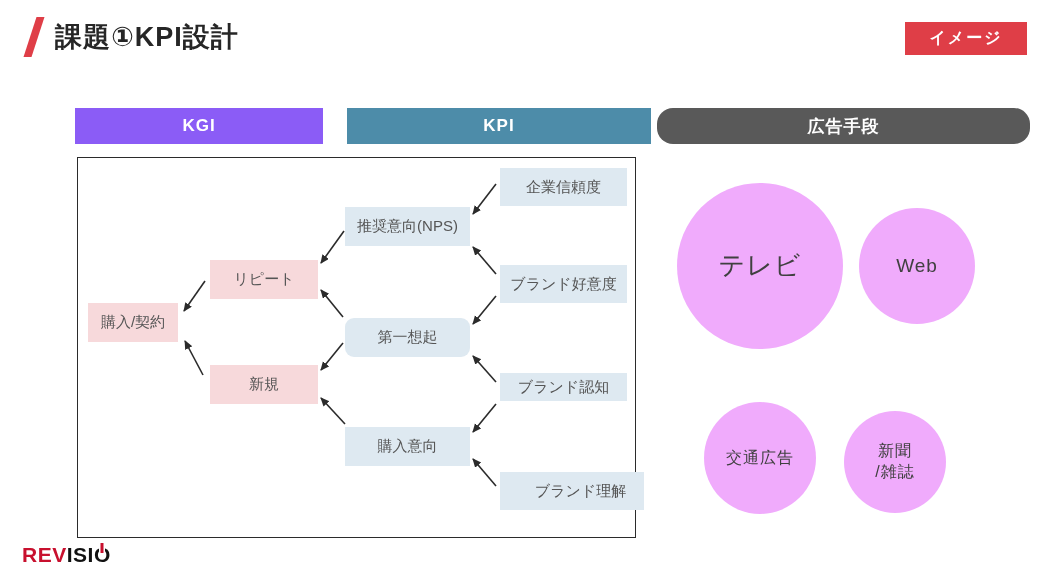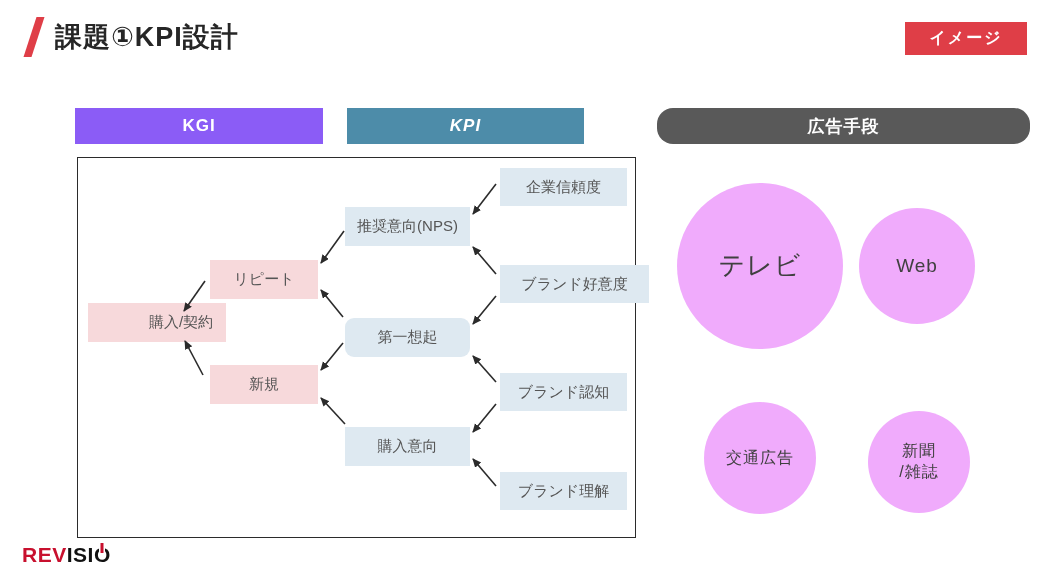--- a/index.html
+++ b/index.html
@@ -12,21 +12,21 @@
     background:#DF3E47;transform:skewX(-18deg);}
   .page-title{position:absolute;left:55px;top:19px;font-size:27px;font-weight:bold;
     color:#262626;letter-spacing:1px;}
   .badge{position:absolute;left:905px;top:22px;width:122px;height:33px;
     background:#DF3E47;color:#ffffff;font-size:16px;font-weight:bold;
     display:flex;align-items:center;justify-content:center;letter-spacing:2px;}
   
   .col-header{position:absolute;top:108px;height:36px;display:flex;align-items:center;
     justify-content:center;font-size:17px;font-weight:bold;letter-spacing:1px;}
   .hdr-kgi{left:75px;width:248px;}
-  .hdr-kpi{left:347px;width:237px;font-style:italic;}
+  .hdr-kpi{left:347px;width:304px;}
   .hdr-media{left:657px;width:373px;}
   
   .chart-box{position:absolute;left:77px;top:157px;width:557px;height:379px;
     border:1.4px solid #2B2B2B;background:#ffffff;}
   
   .node{position:absolute;display:flex;align-items:center;justify-content:center;
     font-size:15px;color:#555555;white-space:nowrap;}
   .node.kgi{background:#F7D9DB;}
   .node.kpi{background:#DEE9F1;text-align:right;}
   
@@ -52,30 +52,30 @@
 <h1 class="page-title" style="margin:0">課題①KPI設計</h1>
 <div class="badge">イメージ</div>
 
 <div class="col-header hdr-kgi" style="background: #8b5cf6; color: rgb(255, 255, 255);">KGI</div>
 <div class="col-header hdr-kpi" style="background: rgb(77, 140, 169); color: rgb(255, 255, 255);">KPI</div>
 <div class="col-header hdr-media" style="background: rgb(89, 89, 89); color: rgb(255, 255, 255); border-radius: 16px;">広告手段</div>
 
 <div class="chart-box"></div>
 
 <div id="nodes">
-    <div class="node kgi" style="left: 88px; top: 303px; width: 90px; height: 39px; padding-left: 48px;">購入/契約</div>
+    <div class="node kgi" style="left: 88px; top: 303px; width: 90px; height: 39px;">購入/契約</div>
     <div class="node kgi" style="left: 210px; top: 260px; width: 108px; height: 39px;">リピート</div>
     <div class="node kgi" style="left: 210px; top: 365px; width: 108px; height: 39px;">新規</div>
     <div class="node kpi" style="left: 345px; top: 207px; width: 125px; height: 39px;">推奨意向(NPS)</div>
     <div class="node kpi" style="left: 345px; top: 318px; width: 125px; height: 39px; border-radius: 9px;">第一想起</div>
     <div class="node kpi" style="left: 345px; top: 427px; width: 125px; height: 39px;">購入意向</div>
     <div class="node kpi" style="left: 500px; top: 168px; width: 127px; height: 38px;">企業信頼度</div>
-    <div class="node kpi" style="left: 500px; top: 265px; width: 149px; height: 38px; font-family: Liberation Mono, monospace;">ブランド好意度</div>
-    <div class="node kpi" style="left: 500px; top: 373px; width: 127px; height: 38px;">ブランド認知</div>
-    <div class="node kpi" style="left: 500px; top: 472px; width: 127px; height: 38px;">ブランド理解</div>
+    <div class="node kpi" style="left: 500px; top: 265px; width: 127px; height: 38px; font-family: Liberation Mono, monospace;">ブランド好意度</div>
+    <div class="node kpi" style="left: 500px; top: 373px; width: 127px; height: 28px;">ブランド認知</div>
+    <div class="node kpi" style="left: 500px; top: 472px; width: 127px; height: 38px; padding-left: 17px;">ブランド理解</div>
   </div>
 
 <svg id="edges" xmlns="http://www.w3.org/2000/svg">
   <defs>
     <marker id="arrow" markerWidth="10" markerHeight="10" refX="8" refY="4" orient="auto" markerUnits="userSpaceOnUse">
       <path d="M0,0 L9,4 L0,8 z" fill="#2B2B2B"></path>
     </marker>
   </defs>
 <line x1="205" y1="281" x2="184" y2="311" marker-end="url(#arrow)"></line>
     <line x1="203" y1="375" x2="185" y2="341" marker-end="url(#arrow)"></line>
@@ -94,19 +94,19 @@
 <div id="circles">
     <div class="circle" style="left: 677px; top: 183px; width: 166px; height: 166px; font-size: 26px;">
       <div>テレビ</div>
     </div>
     <div class="circle" style="left: 859px; top: 208px; width: 116px; height: 116px; font-size: 19px;">
       <div>Web</div>
     </div>
     <div class="circle" style="left: 704px; top: 402px; width: 112px; height: 112px; font-size: 16px;">
       <div>交通広告</div>
     </div>
-    <div class="circle" style="left: 868px; top: 411px; width: 102px; height: 102px; font-size: 16px; align-items: center;">
+    <div class="circle" style="left: 844px; top: 411px; width: 102px; height: 102px; font-size: 16px; align-items: center;">
       <div>新聞</div>
       <div>/雑誌</div>
     </div>
   </div>
 
 <div class="logo"><span class="logo-red">REV</span><span class="logo-black">ISI</span><span class="logo-o">O</span></div>
 
 </body></html>

